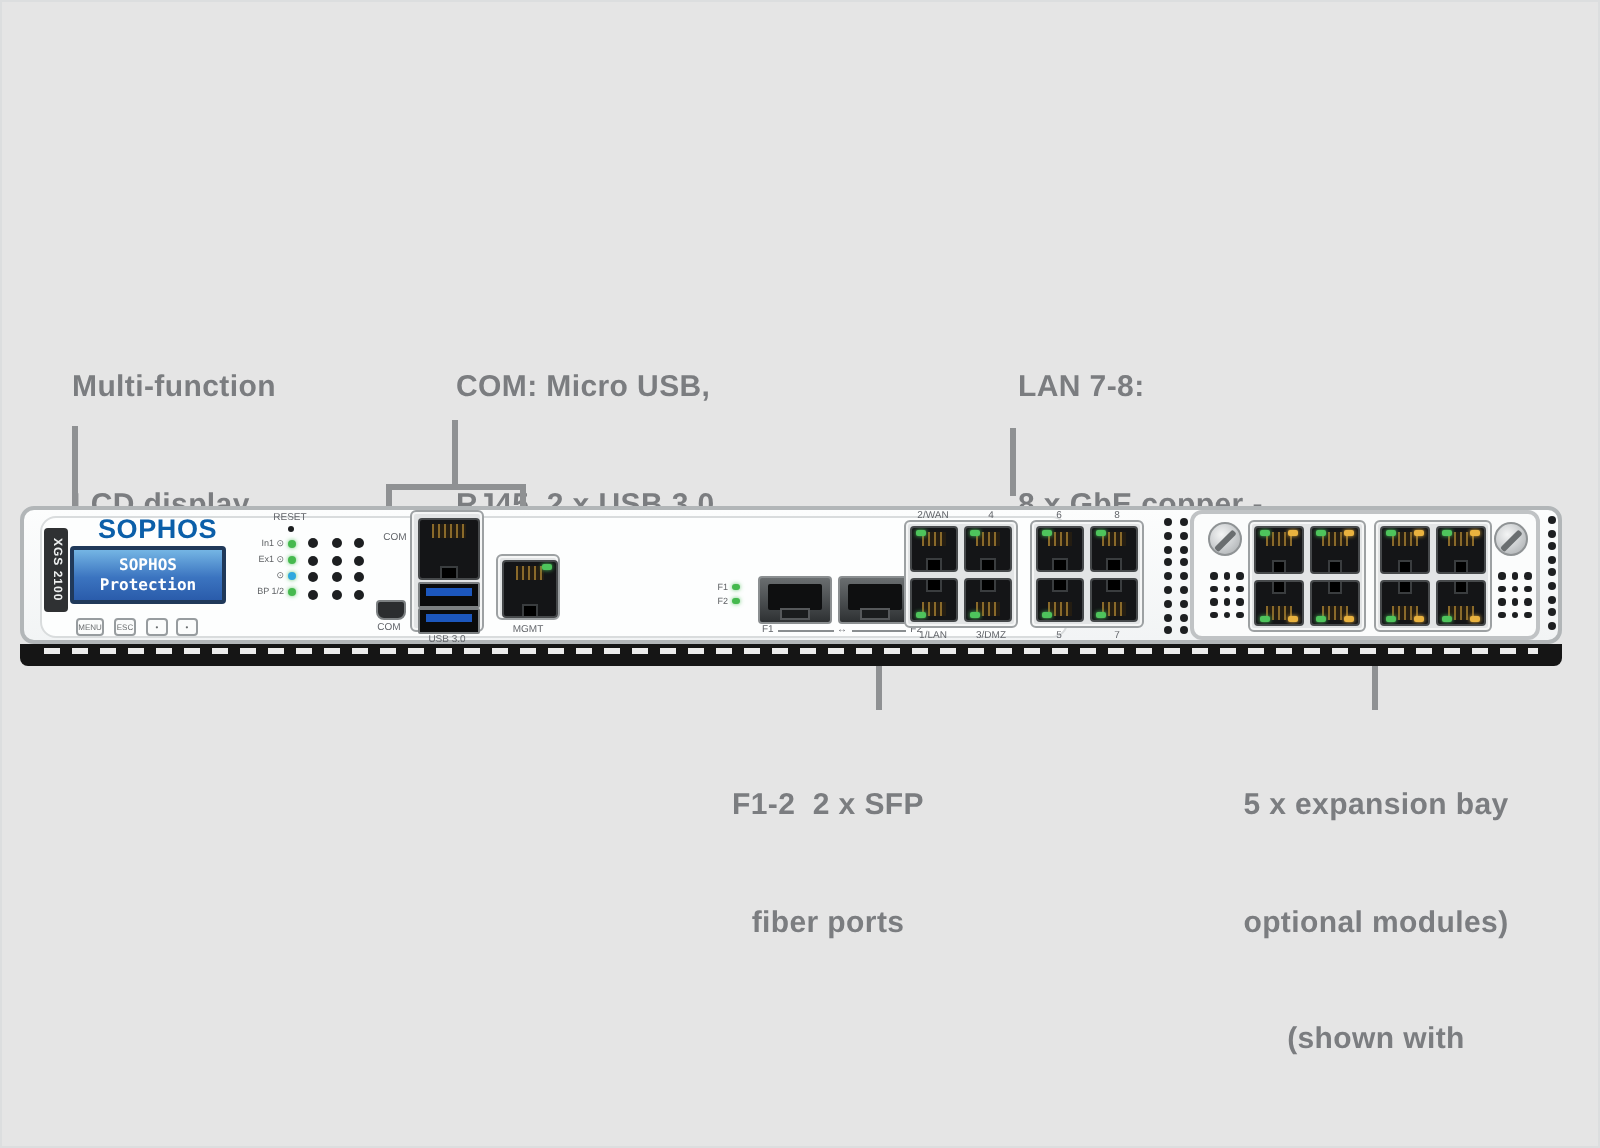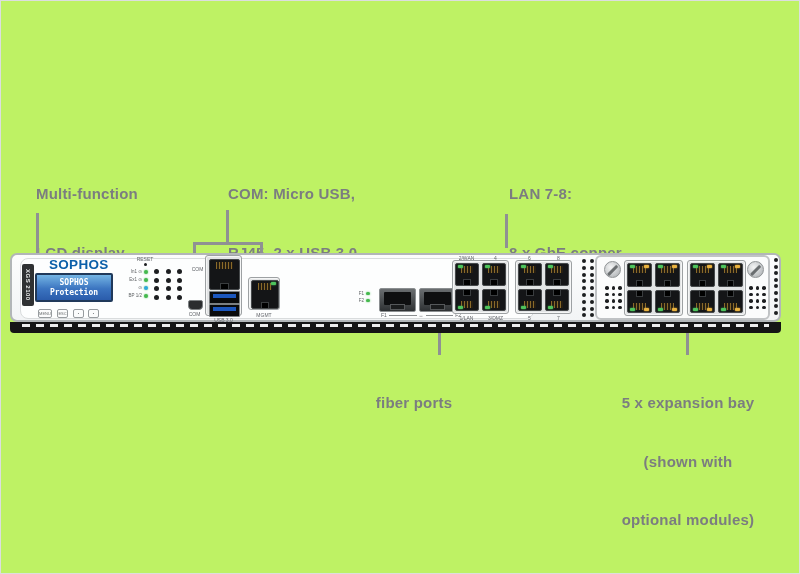--- a/index.html
+++ b/index.html
@@ -1,16 +1,16 @@
 <!DOCTYPE html>
 <html><head>
 <meta charset="utf-8">
 <style>
   html,body{margin:0;padding:0;background:#fff;}
-  #stage{position:relative;width:800px;height:574px;background:#bef264;overflow:hidden;
+  #stage{position:relative;width:800px;height:574px;background:#e5e5e5;overflow:hidden;
          box-shadow:inset 0 0 0 1px #dcdedf;font-family:"Liberation Sans",sans-serif;}
 
   
   .co{position:absolute;font:bold 15px/19.5px "Liberation Sans",sans-serif;
       color:#7b7d80;letter-spacing:.2px;white-space:pre-wrap;}
   #co-lcd{left:36px;top:145px;}
   #co-com{left:228px;top:145px;}
   #co-lan{left:509px;top:145px;}
   #co-sfp{left:330px;top:354px;width:168px;text-align:center;}
   #co-bay{left:595px;top:354px;width:186px;text-align:center;}
@@ -136,26 +136,27 @@
     <div>COM: Micro USB,</div>
     <div>RJ45, 2 x USB 3.0,</div>
     <div>MGMT port</div>
   </div>
   <div class="co" id="co-lan">
     <div>LAN 7-8:</div>
     <div>8 x GbE copper -</div>
     <div>1 bypass pair (ports 1/2)</div>
   </div>
   <div class="co" id="co-sfp">
+    <div>F1-2  2 x SFP</div>
     <div>fiber ports</div>
   </div>
   <div class="co" id="co-bay">
     <div>5 x expansion bay</div>
+    <div>optional modules)</div>
     <div>(shown with</div>
-    <div>optional modules)</div>
   </div>
 
   <div class="cl" id="l-lcd"></div>
   <div class="cl" id="l-com-stem"></div>
   <div class="cl" id="l-com-bar"></div>
   <div class="cl" id="l-com-l"></div>
   <div class="cl" id="l-com-r"></div>
   <div class="cl" id="l-lan"></div>
   <div class="cl" id="l-sfp"></div>
   <div class="cl" id="l-bay"></div>

